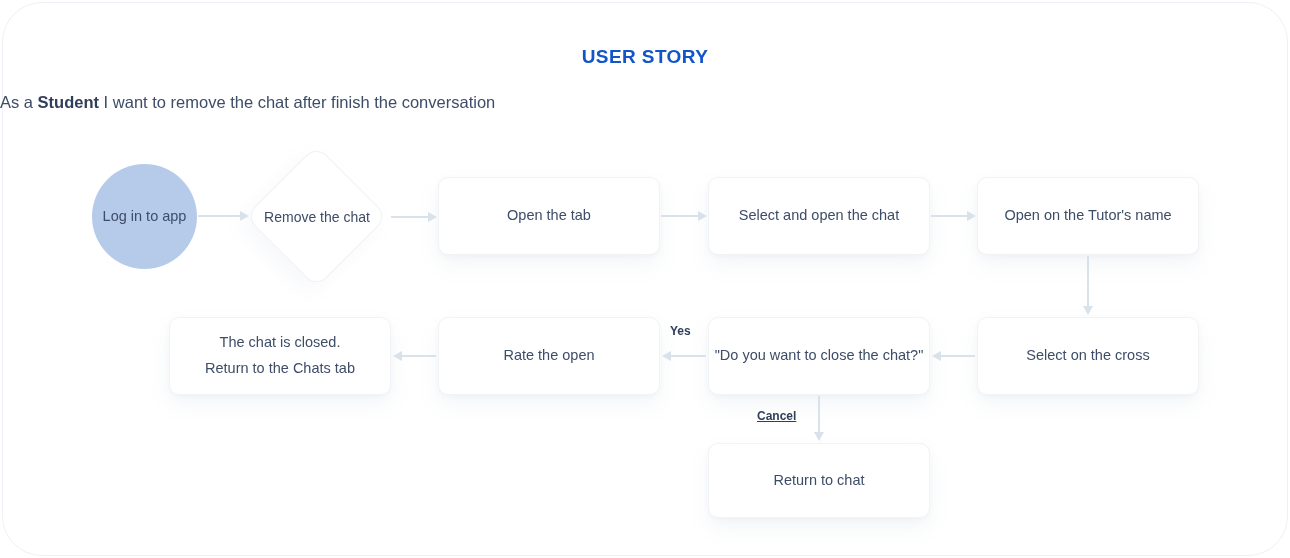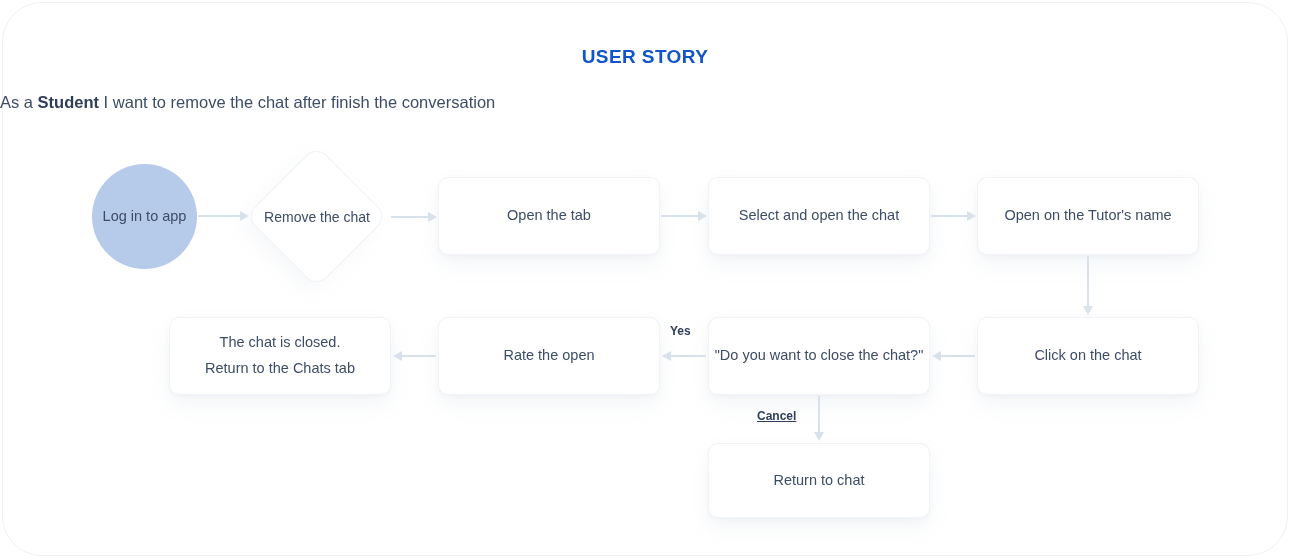--- a/index.html
+++ b/index.html
@@ -91,21 +91,21 @@
 
 <div class="node box" style="left:708px;top:177px;text-align:center;">
   <span>Select and open the chat</span>
 </div>
 
 <div class="node box" style="left:977px;top:177px;">
   <span>Open on the Tutor's name</span>
 </div>
 
 <div class="node box" style="left:977px;top:317px;">
-  <span>Click on the chat</span>
+  <span>Select on the cross</span>
 </div>
 
 <div class="node box" style="left:708px;top:317px;">
   <span>"Do you want to close the chat?"</span>
 </div>
 
 <div class="node box" style="left:438px;top:317px;">
   <span>Rate the open</span>
 </div>
 

